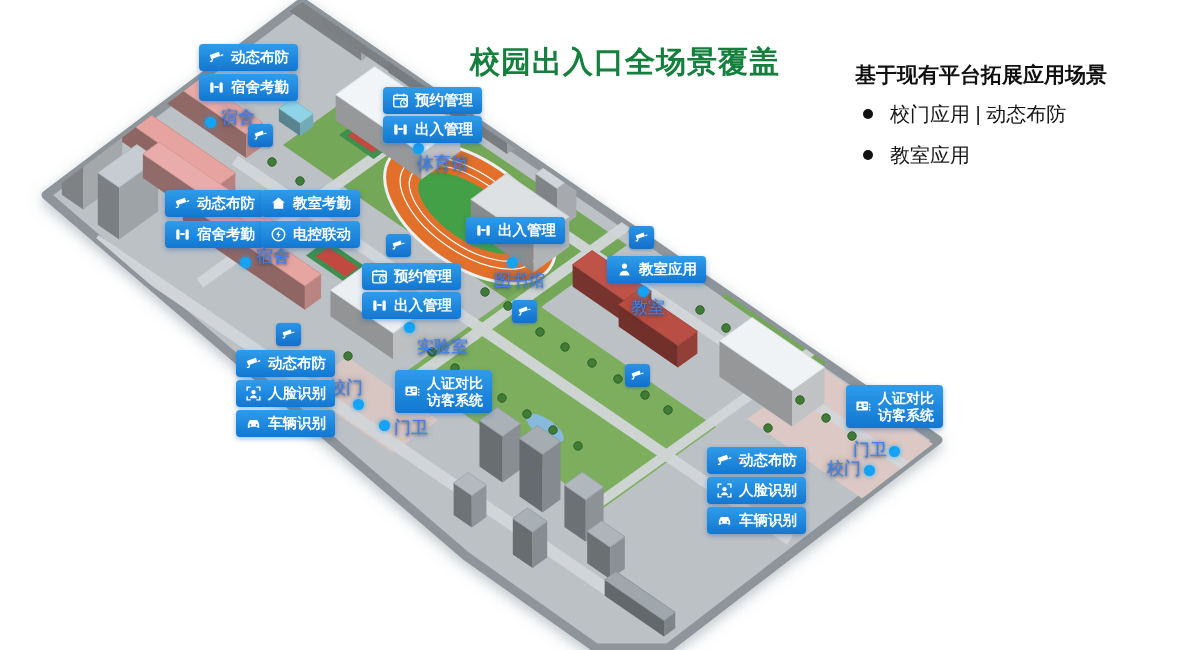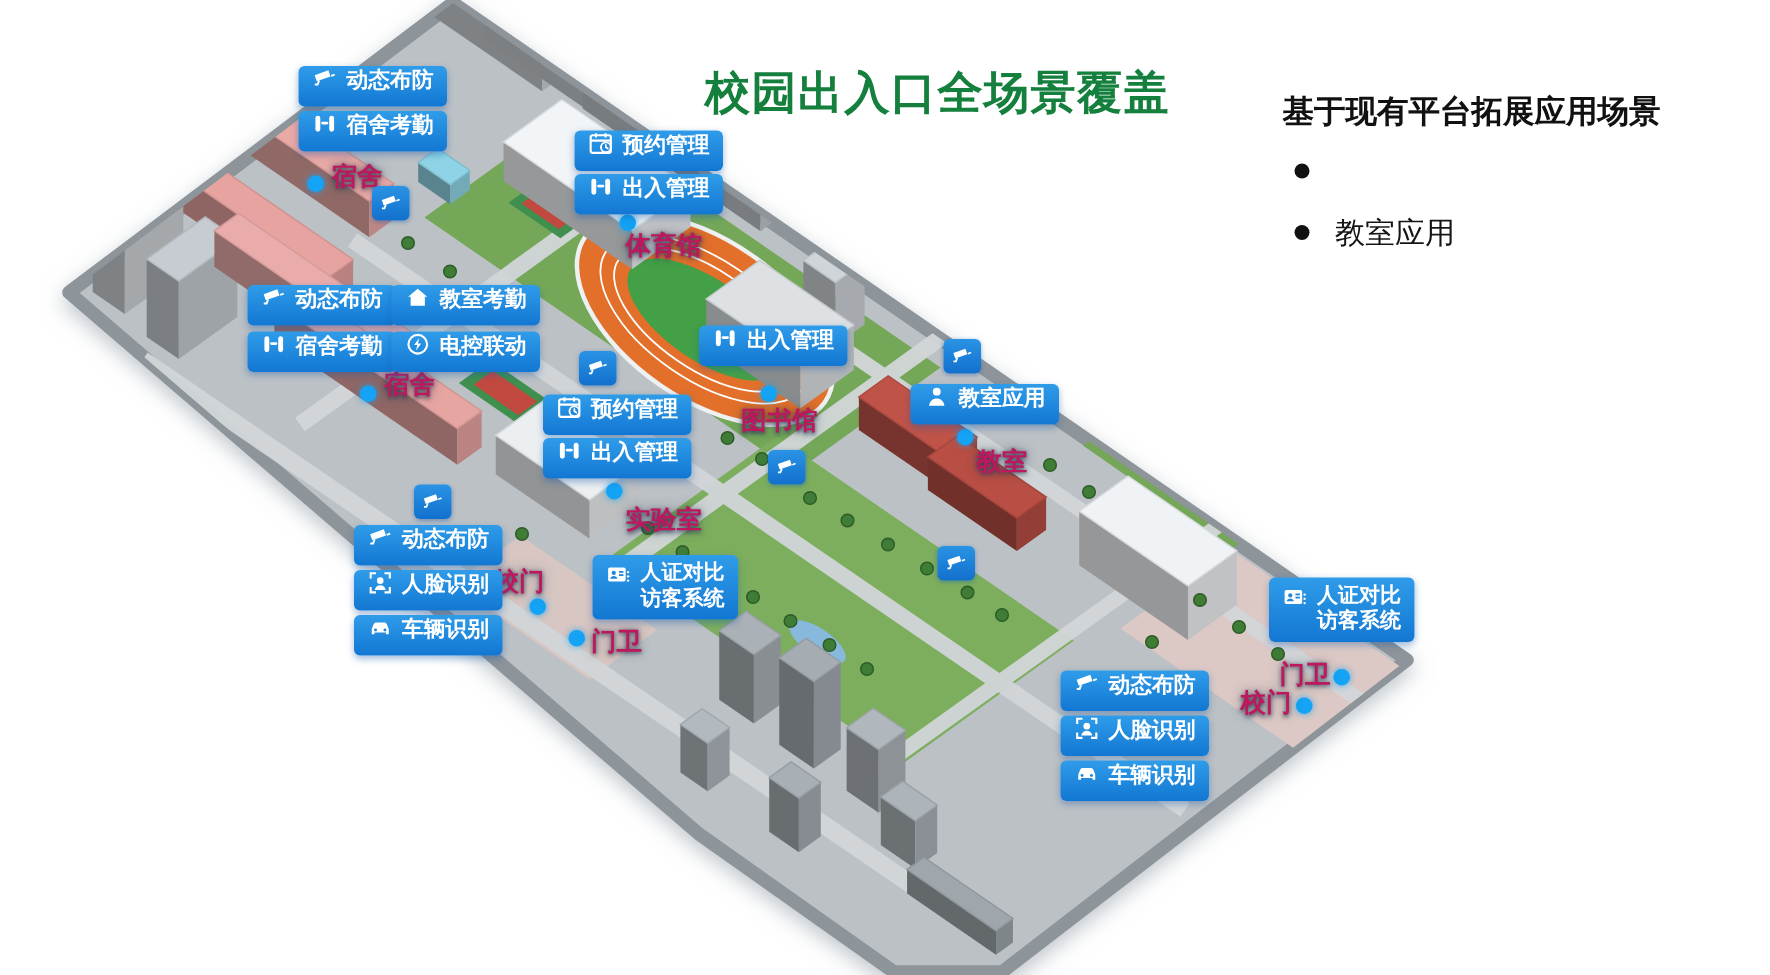--- a/index.html
+++ b/index.html
@@ -7,35 +7,35 @@
          font-family:"Liberation Sans","DejaVu Sans",sans-serif;}
   #map-svg{position:absolute;left:0;top:0;}
   .page-title{position:absolute;left:470px;top:22px;font-size:30px;font-weight:800;
               color:#15803d;letter-spacing:1px;white-space:nowrap;}
   .panel{position:absolute;left:855px;top:63px;width:320px;}
   .panel-heading{font-size:21px;font-weight:700;color:#111;line-height:24px;}
   .panel-list{list-style:none;margin:14px 0 0 0;padding:0;}
   .panel-list li{display:flex;align-items:center;height:26px;margin-bottom:15px;
                  font-size:20px;color:#151515;font-weight:500;white-space:nowrap;}
   .bullet{width:10px;height:10px;border-radius:50%;background:#111;margin:0 17px 0 8px;flex:0 0 auto;}
-  .badge{position:absolute;display:inline-flex;gap:6px;height:27px;
+  .badge{position:absolute;display:inline-flex;align-items:center;gap:6px;height:27px;
          padding:0 9px;border-radius:4px;color:#fff;font-size:14.5px;font-weight:700;
          white-space:nowrap;background:linear-gradient(180deg,#2f9ce9,#1277d2);
-         box-shadow:0 2px 5px rgba(25,90,170,.40);font-family:Liberation Mono, monospace;}
+         box-shadow:0 2px 5px rgba(25,90,170,.40);}
   .badge.two-line{height:auto;padding:5px 9px;}
   .badge .bicon{display:flex;align-items:center;justify-content:center;width:17px;height:17px;flex:0 0 auto;}
   .badge .bicon svg{width:17px;height:17px;}
   .badge-lines span{display:block;font-size:14px;line-height:16.5px;font-weight:700;}
   .cam{position:absolute;width:25px;height:23px;border-radius:4px;display:flex;align-items:center;
        justify-content:center;background:linear-gradient(180deg,#2a93e5,#1270cd);
        box-shadow:0 1px 3px rgba(25,90,170,.45);}
   .cam svg{width:15px;height:15px;}
   .dot{position:absolute;width:11px;height:11px;border-radius:50%;background:#14a3f5;
        box-shadow:0 0 5px rgba(20,163,245,.85);}
-  .map-label{position:absolute;color:#be185d;font-size:17px;font-weight:700;white-space:nowrap;
+  .map-label{position:absolute;color:#3b82f6;font-size:17px;font-weight:400;white-space:nowrap;
              text-shadow:0 1px 3px rgba(45,65,90,.95),0 0 7px rgba(45,65,90,.55);}
 </style>
 </head>
 <body>
 
 <div id="stage">
 
   <svg id="map-svg" width="1180" height="650" viewBox="0 0 1180 650">
     <defs>
       <clipPath id="plat-clip">
@@ -196,20 +196,21 @@
     </g>
   </svg>
 
   <h1 class="page-title">校园出入口全场景覆盖</h1>
 
   <div class="panel">
     <div class="panel-heading">基于现有平台拓展应用场景</div>
     <ul class="panel-list">
       <li>
           <span class="bullet"></span>
+          <span>校门应用 | 动态布防</span>
         </li>
       <li>
           <span class="bullet"></span>
           <span>教室应用</span>
         </li>
     </ul>
   </div>
 
   <div id="dot-layer">
       <div class="dot" style="left: 205px; top: 117px;"></div>
@@ -222,21 +223,21 @@
       <div class="dot" style="left: 379px; top: 420px;"></div>
       <div class="dot" style="left: 889px; top: 446px;"></div>
       <div class="dot" style="left: 864px; top: 465px;"></div>
     </div>
   <div id="label-layer">
       <div class="map-label" style="left: 221px; top: 106px;">宿舍</div>
       <div class="map-label" style="left: 417px; top: 152px;">体育馆</div>
       <div class="map-label" style="left: 256px; top: 245px;">宿舍</div>
       <div class="map-label" style="left: 417px; top: 323px; margin-top: 12px;">实验室</div>
       <div class="map-label" style="left: 494px; top: 269px;">图书馆</div>
-      <div class="map-label" style="left: 651px; top: 296px;">教室</div>
+      <div class="map-label" style="left: 631px; top: 296px;">教室</div>
       <div class="map-label" style="left: 329px; top: 376px;">校门</div>
       <div class="map-label" style="left: 394px; top: 416px;">门卫</div>
       <div class="map-label" style="left: 853px; top: 438px;">门卫</div>
       <div class="map-label" style="left: 827px; top: 457px;">校门</div>
     </div>
   <div id="cam-layer">
       <div class="cam" style="left: 248px; top: 124px;">
         <svg viewBox="0 0 24 24" fill="#fff">
           <path d="M2.5 8.6 15.4 4l2 5.8-12.9 4.6z"></path>
           <path d="M7.6 13.9 5.9 18.4H2.6v-1.9h2l1.3-3.2z"></path>

